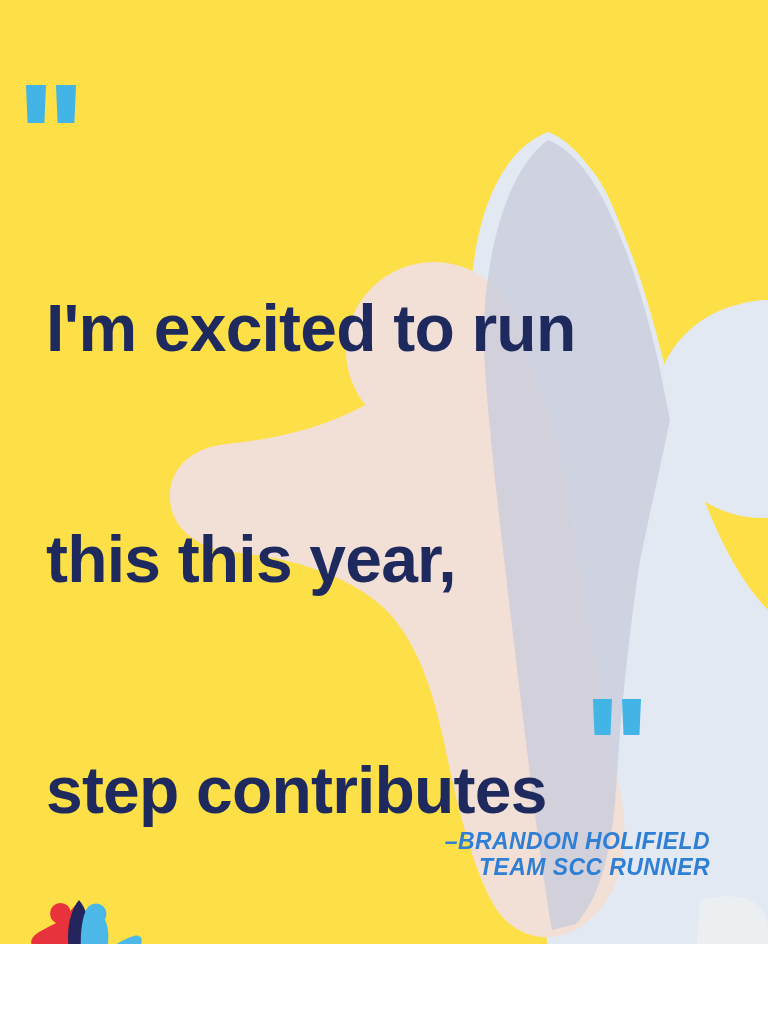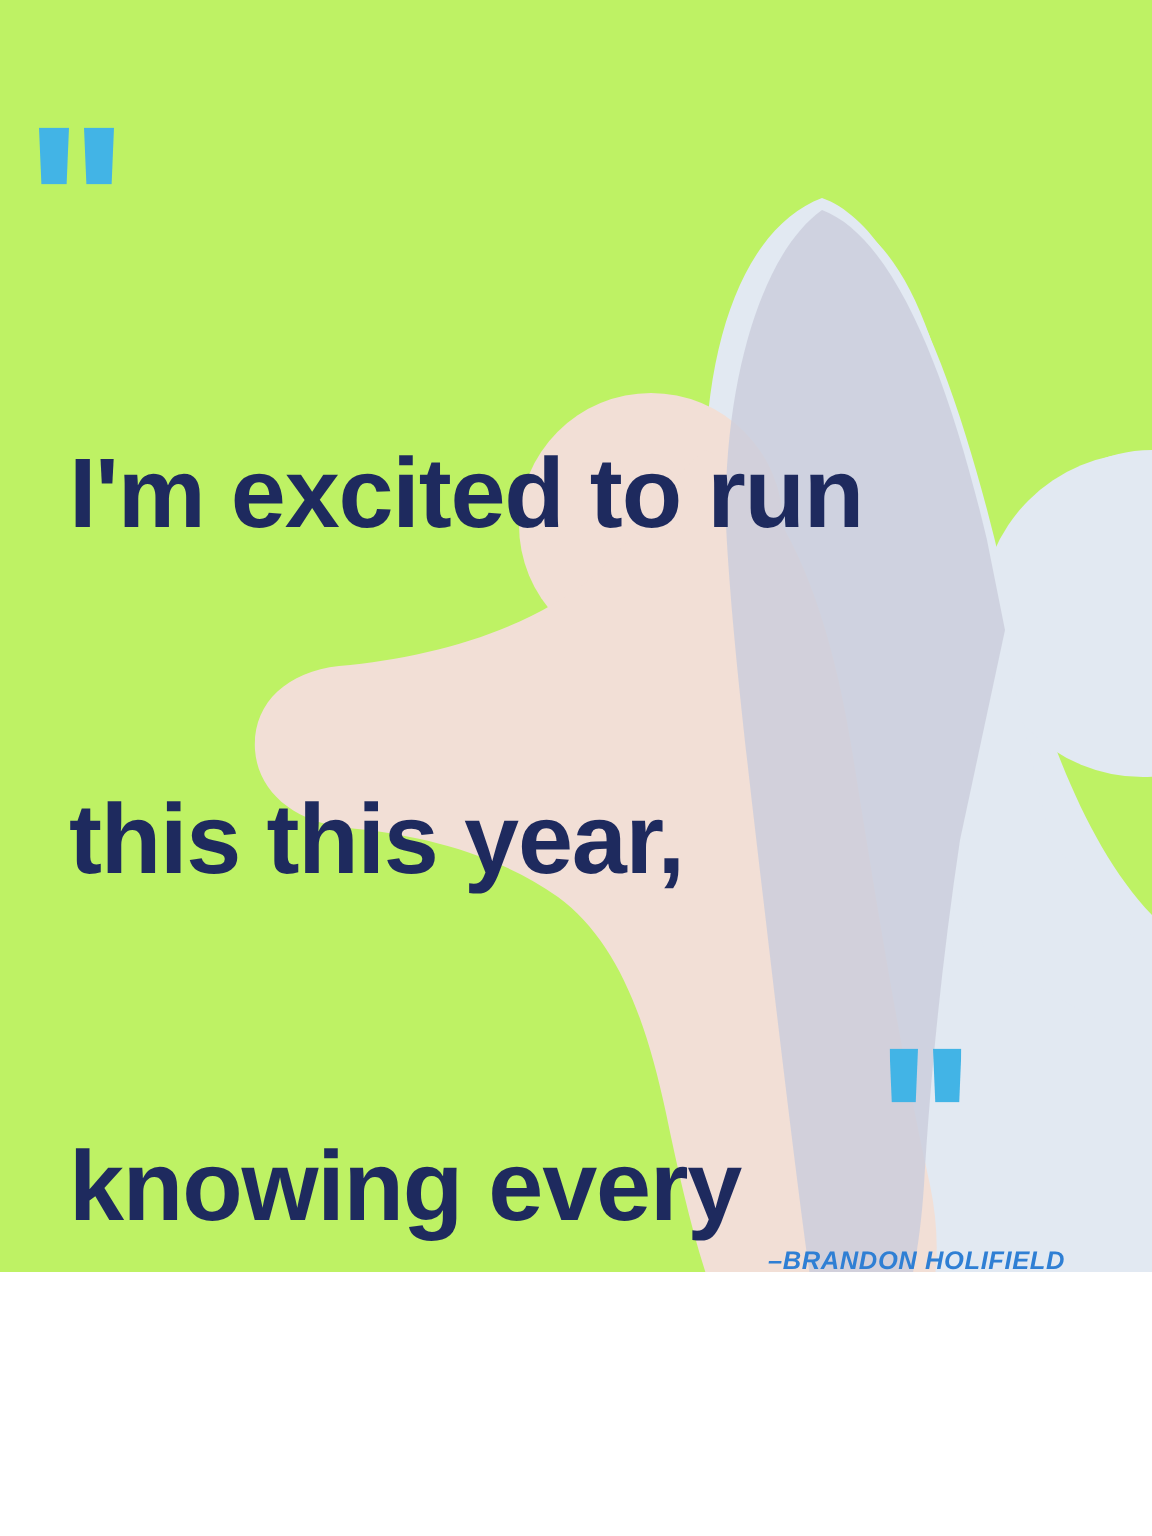--- a/index.html
+++ b/index.html
@@ -3,23 +3,23 @@
 <meta charset="utf-8">
 <style>
   html, body {
     margin: 0;
     padding: 0;
     background: #ffffff;
   }
   #poster {
     position: relative;
     width: 768px;
-    height: 848px;
+    height: 944px;
     overflow: hidden;
-    background: #bef264;
+    background: #fde047;
     font-family: "Liberation Sans", sans-serif;
     -webkit-font-smoothing: antialiased;
   }
 
   
   .bg-layer {
     position: absolute;
     inset: 0;
     overflow: hidden;
     pointer-events: none;
@@ -71,21 +71,21 @@
   .quote-text .ln { display: block; }
 
   
   .attribution {
     position: absolute;
     right: 58px;
     top: 828px;
     text-align: right;
     color: #2f7fd4;
     font-style: italic;
-    font-size: 17px;
+    font-size: 23px;
     line-height: 26px;
     font-weight: 700;
     letter-spacing: 0.4px;
   }
   .attribution span { display: block; }
 
   
   .logo {
     position: absolute;
     left: 30px;
@@ -163,35 +163,35 @@
   </div>
 
   <div class="quote-mark quote-open">
     <i></i>
     <i></i>
   </div>
 
   <div class="quote-text">
     <span class="ln">I'm excited to run</span>
     <span class="ln">this this year,</span>
-    <span class="ln">knowing every</span>
     <span class="ln">step contributes</span>
     
     
     
     
   </div>
 
   <div class="quote-mark quote-close">
     <i></i>
     <i></i>
   </div>
 
   <div class="attribution">
     <span>–BRANDON HOLIFIELD</span>
+    <span>TEAM SCC RUNNER</span>
   </div>
 
   <div class="logo">
     <svg class="logo-mark" viewBox="0 0 112 108" xmlns="http://www.w3.org/2000/svg">
       <ellipse cx="58" cy="99" rx="46" ry="7" fill="#e7e9ea"></ellipse>
 
       <g>
         <circle cx="30.5" cy="21.5" r="10.5" fill="#e8333c"></circle>
         <path d="M47 12 C 53 18 56 30 57 44
                  C 58 58 56 74 50 92

